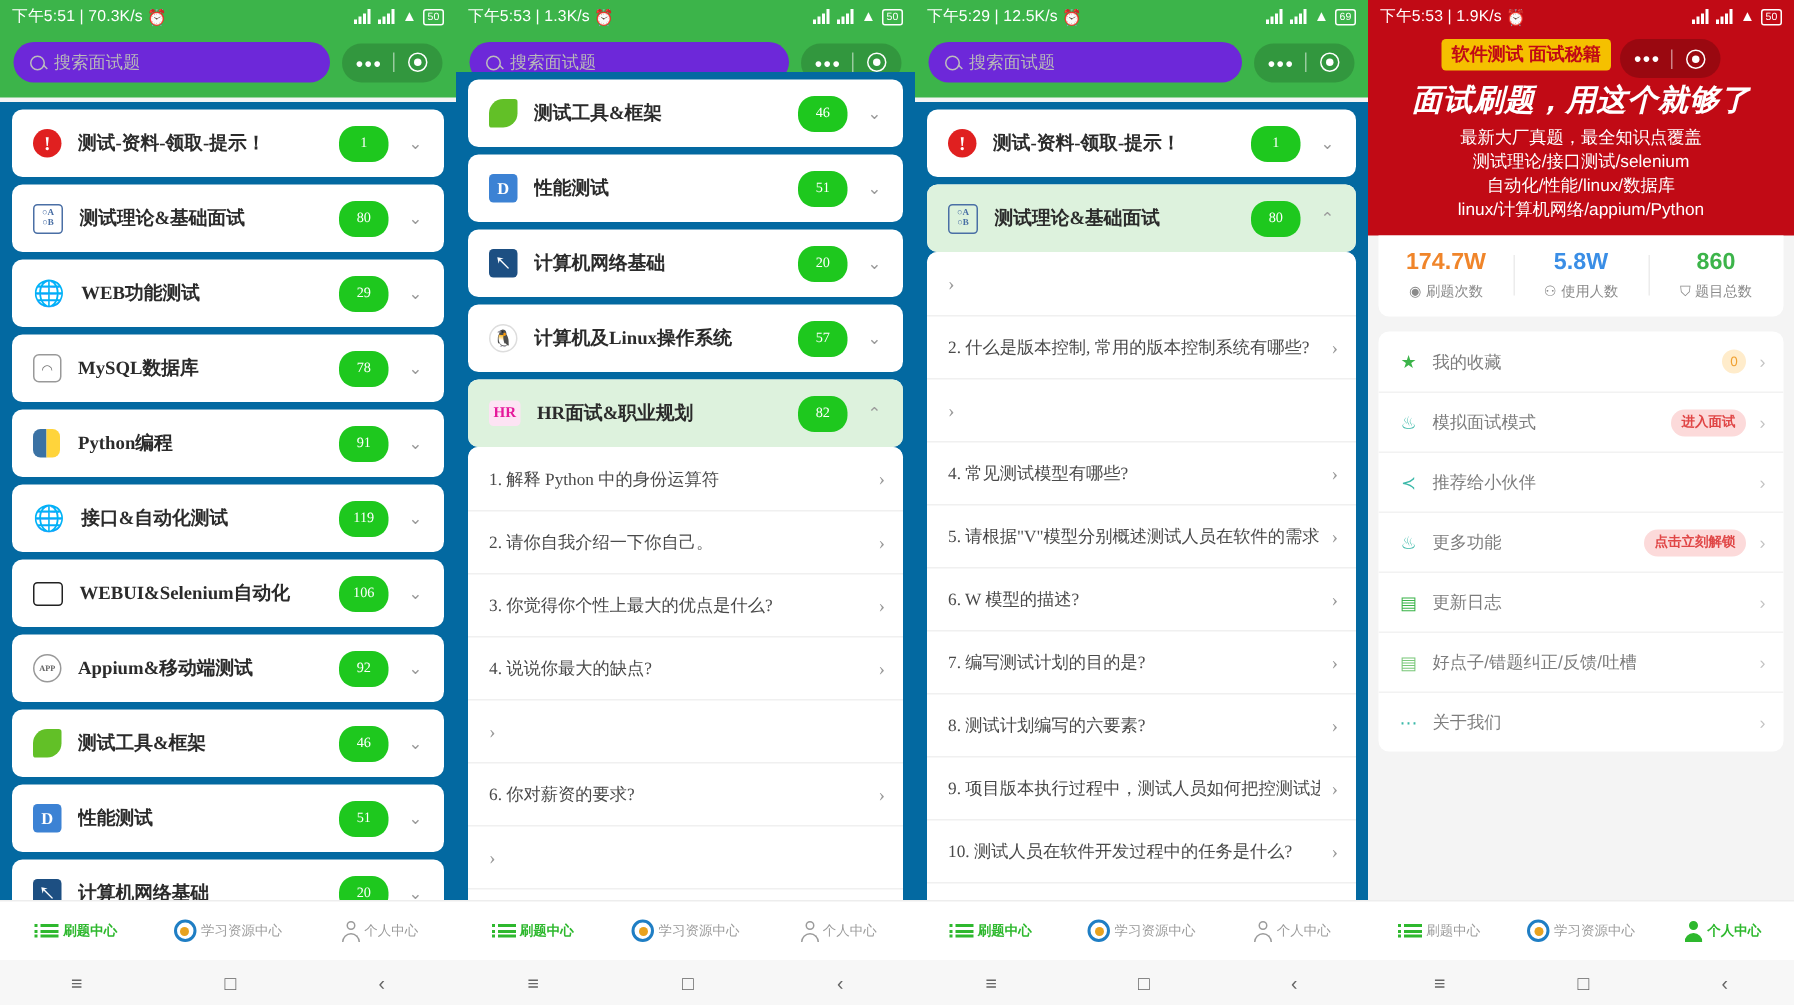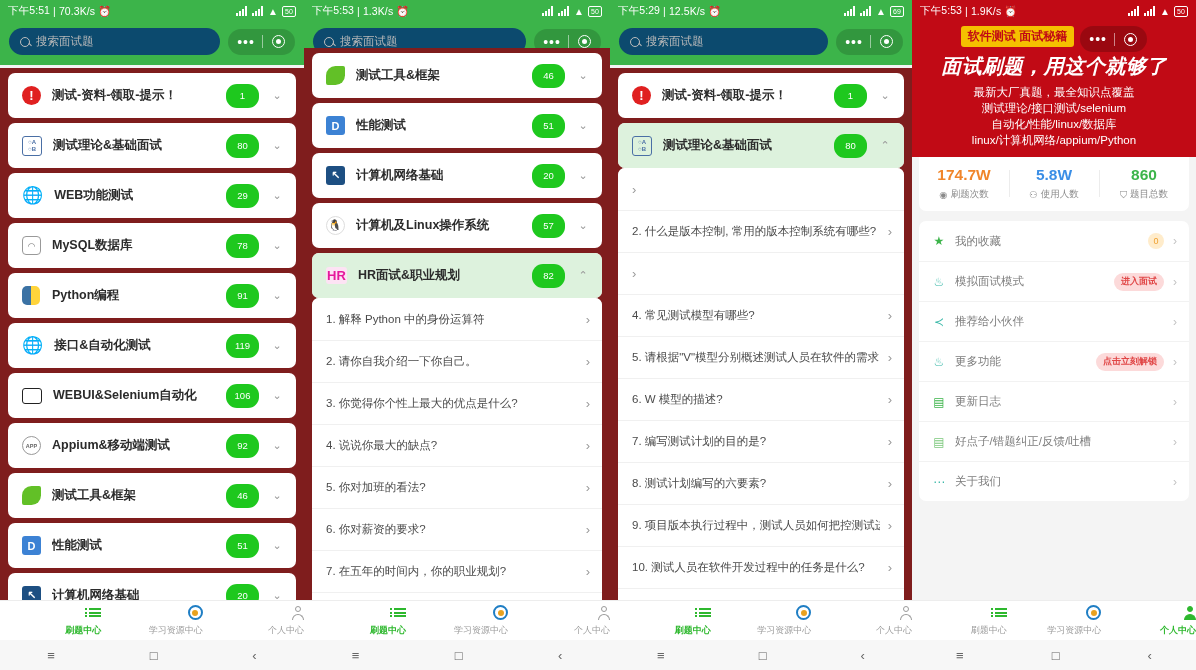--- a/index.html
+++ b/index.html
@@ -30,21 +30,21 @@
   .sig { display: inline-block; width: 12px; height: 10px; position: relative; }
   .sig i { position: absolute; bottom: 0; width: 2px; background: #fff; }
   .sig i:nth-child(1){left:0;height:3px;} .sig i:nth-child(2){left:3px;height:5px;}
   .sig i:nth-child(3){left:6px;height:7px;} .sig i:nth-child(4){left:9px;height:10px;}
   .wifi { font-size: 10px; }
   .batt { border: 1px solid #fff; border-radius: 2px; padding: 0 2px; font-size: 7px; line-height: 9px; }
 
   
   .appbar { background: #3cb44a; padding: 6px 9px 10px 9px; display: flex; align-items: center; gap: 8px; }
   .searchbox {
-    flex: 1; background: #0c4a6e; border-radius: 16px; height: 27px;
+    flex: 1; background: #6d28d9; border-radius: 16px; height: 27px;
     display: flex; align-items: center; gap: 6px; padding: 0 11px;
     color: #b9b9b9; font-size: 11.5px;
   }
   .searchbox .mag {
     width: 10px; height: 10px; border: 1.4px solid #bdbdbd; border-radius: 50%;
     position: relative; flex: none;
   }
   .searchbox .mag::after {
     content:''; position:absolute; width:4px; height:1.4px; background:#bdbdbd;
     transform: rotate(45deg); right:-3px; bottom:0px;
@@ -58,21 +58,21 @@
   .caps .circ {
     width: 30px; display: flex; align-items: center; justify-content: center;
   }
   .caps .circ span {
     width: 13px; height: 13px; border: 1.6px solid #fff; border-radius: 50%;
     display: flex; align-items: center; justify-content: center;
   }
   .caps .circ span::after { content:''; width:5px; height:5px; background:#fff; border-radius:50%; }
 
   
-  .content { position: absolute; left:0; right:0; overflow: hidden; background:#7f1d1d; }
+  .content { position: absolute; left:0; right:0; overflow: hidden; background:#0369a1;font-family:Liberation Serif, serif; }
 
   .card {
     background: #ffffff; border-radius: 7px; margin: 5px 8px;
     box-shadow: 0 0 1px rgba(0,0,0,.04);
   }
   .cat-row {
     display: flex; align-items: center; height: 45px; padding: 0 12px 0 14px; gap: 11px;
     border-radius: 7px;
   }
   .cat-row.open { background: #ddf2dd; }
@@ -92,21 +92,21 @@
   .q-row:first-child { border-top: none; }
   .q-text { flex: 1; font-size: 11.5px; color: #4a4a4a; white-space: nowrap; overflow: hidden; }
   .q-arrow { color: #9a9a9a; font-size: 13px; flex: none; }
   .qcard { background:#fff; border-radius:7px; margin: 0 8px 5px 8px; overflow: hidden; }
 
   
   .tabbar {
     position: absolute; left: 0; right: 0; bottom: 30px; height: 40px;
     background: #ffffff; display: flex; border-top: 1px solid #ededed;
   }
-  .tab { flex: 1; display: flex; flex-direction: column; align-items: flex-end; justify-content: center; gap: 3px; }
+  .tab { flex: 1; display: flex; flex-direction: row; align-items: center; justify-content: center; gap: 3px; }
   .tab .tl { font-size: 9px; color: #9b9b9b; }
   .tab.active .tl { color: #2eb82e; font-weight: 700; }
   .tab-ico { height: 16px; display: flex; align-items: center; justify-content: center; }
 
   .listicon i { display:block; width:12px; height:2px; background:#2eb82e; margin:1.5px 0 1.5px 4px; position:relative; }
   .listicon i::before { content:''; position:absolute; left:-4px; top:0; width:2px; height:2px; background:#2eb82e; }
 
   .personicon { width:12px; height:14px; position:relative; }
   .personicon .h { position:absolute; top:0; left:3px; width:6px; height:6px; border:1.3px solid #9b9b9b; border-radius:50%; }
   .personicon .b { position:absolute; bottom:0; left:0; width:12px; height:6px; border:1.3px solid #9b9b9b; border-bottom:none; border-radius:6px 6px 0 0; }
@@ -392,21 +392,21 @@
         <div class="card" style="">
           <div class="cat-row">
             <span style="width:19px;height:19px;border:1.2px solid #ddd;border-radius:50%;display:flex;align-items:center;justify-content:center;font-size:11px;">🐧</span>
             <span class="cat-name">计算机及Linux操作系统</span>
             <span class="cat-badge">57</span>
             <span class="chev">⌄</span>
           </div>
         </div>
         <div class="card" style="margin-bottom:0;">
           <div class="cat-row open">
-            <span class="ic-sq" style="background:#fde3f4;color:#e5189b;width:21px;height:17px;font-size:13px;font-weight:800;">HR</span>
+            <span class="ic-sq" style="background:#fde3f4;color:#e5189b;width:21px;height:17px;font-size:10px;font-weight:800;">HR</span>
             <span class="cat-name">HR面试&amp;职业规划</span>
             <span class="cat-badge">82</span>
             <span class="chev">⌃</span>
           </div>
         </div>
         <div class="qcard">
           <div class="q-row">
             <span class="q-text">1. 解释 Python 中的身份运算符</span>
             <span class="q-arrow">›</span>
           </div>
@@ -416,29 +416,27 @@
           </div>
           <div class="q-row">
             <span class="q-text">3. 你觉得你个性上最大的优点是什么?</span>
             <span class="q-arrow">›</span>
           </div>
           <div class="q-row">
             <span class="q-text">4. 说说你最大的缺点?</span>
             <span class="q-arrow">›</span>
           </div>
           <div class="q-row">
-            <span class="q-text">5. 你对加班的看法?</span>
             <span class="q-arrow">›</span>
           </div>
           <div class="q-row">
             <span class="q-text">6. 你对薪资的要求?</span>
             <span class="q-arrow">›</span>
           </div>
           <div class="q-row">
-            <span class="q-text">7. 在五年的时间内，你的职业规划?</span>
             <span class="q-arrow">›</span>
           </div>
           <div class="q-row"></div>
         </div>
       </div>
 
     <div class="tabbar" id="t2">
         <div class="tab active">
           <span class="tab-ico listicon">
             <span>

